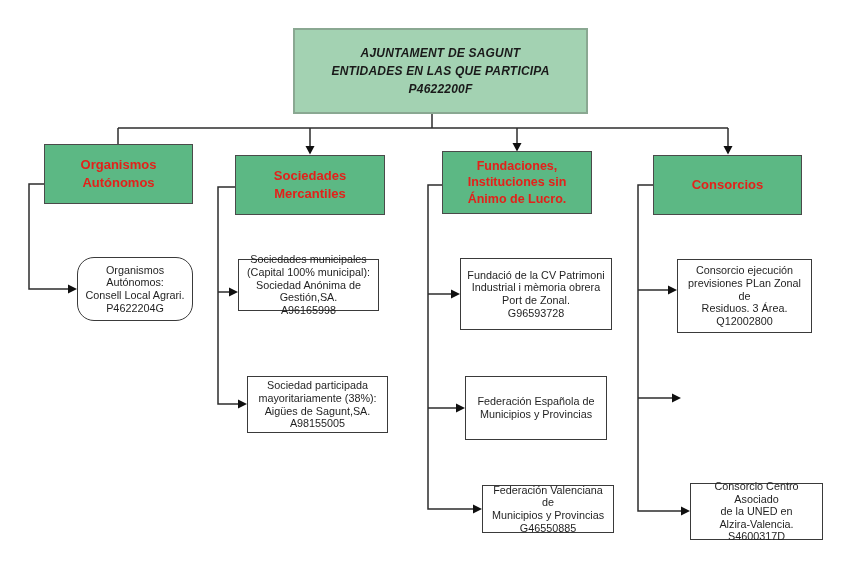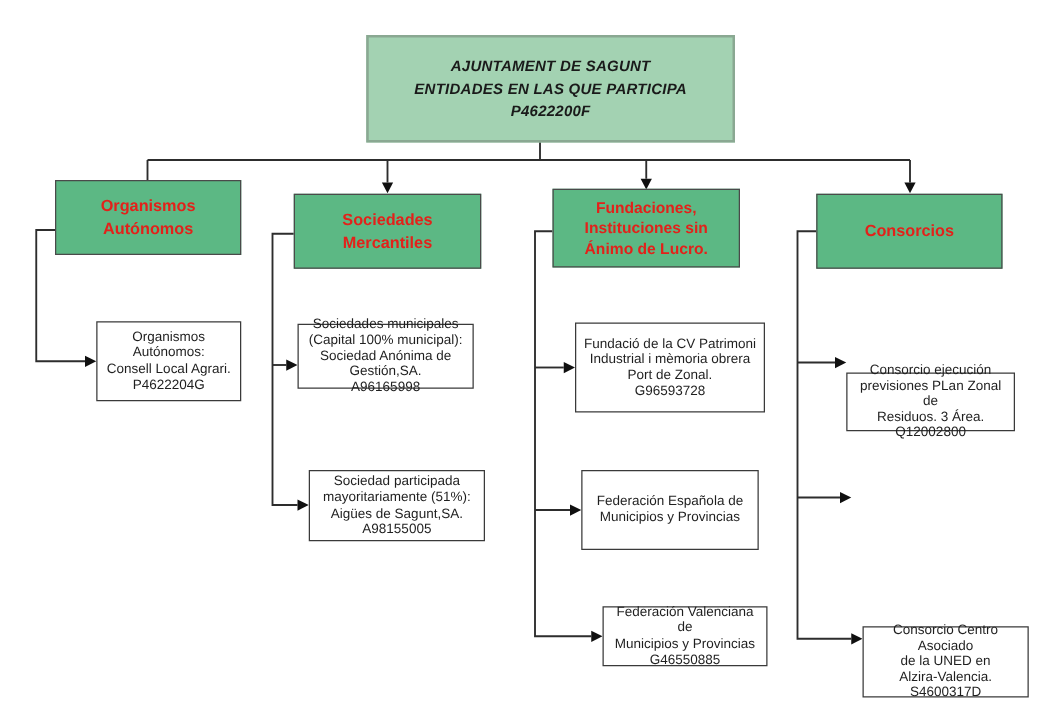--- a/index.html
+++ b/index.html
@@ -86,46 +86,46 @@
 
   <div class="box cat-box" style="left:44px;top:144px;width:149px;height:60px;">Organismos
 Autónomos</div>
   <div class="box cat-box" style="left:235px;top:155px;width:150px;height:60px;">Sociedades
 Mercantiles</div>
   <div class="box cat-box small" style="left:442px;top:151px;width:150px;height:63px;">Fundaciones,
 Instituciones sin
 Ánimo de Lucro.</div>
   <div class="box cat-box" style="left:653px;top:155px;width:149px;height:60px;">Consorcios</div>
 
-  <div class="box entity-box" style="left:77px;top:257px;width:116px;height:64px;">Organismos Autónomos:
+  <div class="box entity-box" style="left:77px;top:257px;width:116px;height:64px;border-radius:17px;">Organismos Autónomos:
 Consell Local Agrari.
 P4622204G</div>
 
   <div class="box entity-box" style="left:238px;top:259px;width:141px;height:52px;">Sociedades municipales
 (Capital 100% municipal):
 Sociedad Anónima de
 Gestión,SA.
 A96165998</div>
   <div class="box entity-box" style="left:247px;top:376px;width:141px;height:57px;">Sociedad participada
-mayoritariamente (51%):
+mayoritariamente (38%):
 Aigües de Sagunt,SA.
 A98155005</div>
 
   <div class="box entity-box" style="left:460px;top:258px;width:152px;height:72px;">Fundació de la CV Patrimoni
 Industrial i mèmoria obrera
 Port de Zonal.
 G96593728</div>
   <div class="box entity-box" style="left:465px;top:376px;width:142px;height:64px;">Federación Española de
 Municipios y Provincias</div>
   <div class="box entity-box" style="left:482px;top:485px;width:132px;height:48px;">Federación Valenciana de
 Municipios y Provincias
 G46550885</div>
 
-  <div class="box entity-box" style="left:677px;top:259px;width:135px;height:47px;margin-top:39px;">Consorcio ejecución
+  <div class="box entity-box" style="left:677px;top:259px;width:135px;height:74px;">Consorcio ejecución
 previsiones PLan Zonal de
 Residuos. 3 Área.
 Q12002800</div>
-  <div class="box entity-box" style="left:690px;top:501px;width:133px;height:57px;">Consorcio Centro Asociado
+  <div class="box entity-box" style="left:690px;top:483px;width:133px;height:57px;">Consorcio Centro Asociado
 de la UNED en
 Alzira-Valencia.
 S4600317D</div>
 
 </div>
 
 </body></html>

